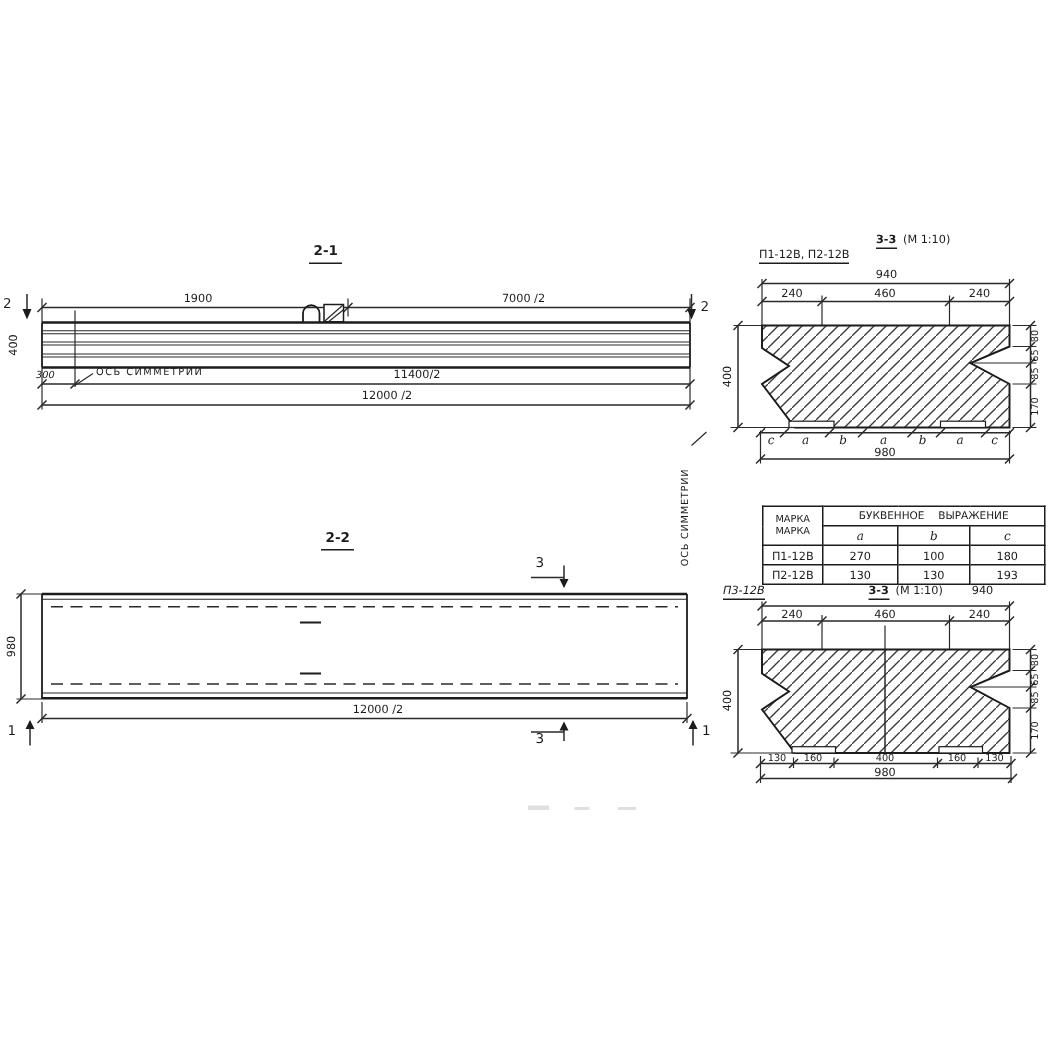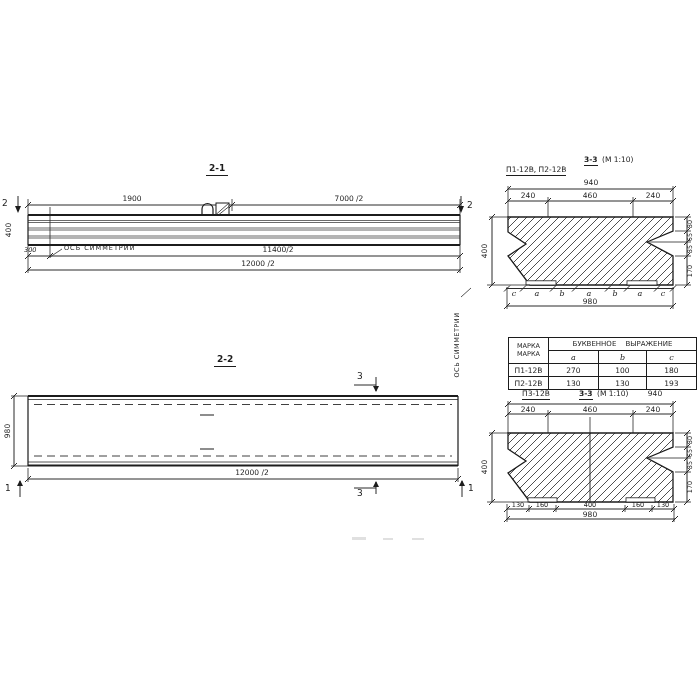--- a/index.html
+++ b/index.html
@@ -199,21 +199,21 @@
     </tr>
     <tr>
       <td>П2-12В</td>
       <td>130</td>
       <td>130</td>
       <td>193</td>
     </tr>
   </tbody>
     </table>
 
-  <span class="t ul" style="left:522px;top:390px;">П3-12В</span>
+  <span class="t ul" style="left:482px;top:390px;font-style:italic;">П3-12В</span>
   <span class="t ul" style="left:579px;top:390px;font-weight:bold;">3-3</span>
   <span class="t" style="left:597px;top:390px;">(М 1:10)</span>
   <span class="t c" style="left:655px;top:390px;">940</span>
   <span class="t c" style="left:528px;top:406px;">240</span>
   <span class="t c" style="left:590px;top:406px;">460</span>
   <span class="t c" style="left:653px;top:406px;">240</span>
   <span class="t rot" style="left:485px;top:467px;">400</span>
   <span class="t rot sm" style="left:690px;top:440px;">80</span>
   <span class="t rot sm" style="left:690px;top:452.5px;">65</span>
   <span class="t rot sm" style="left:690px;top:465px;">85</span>

